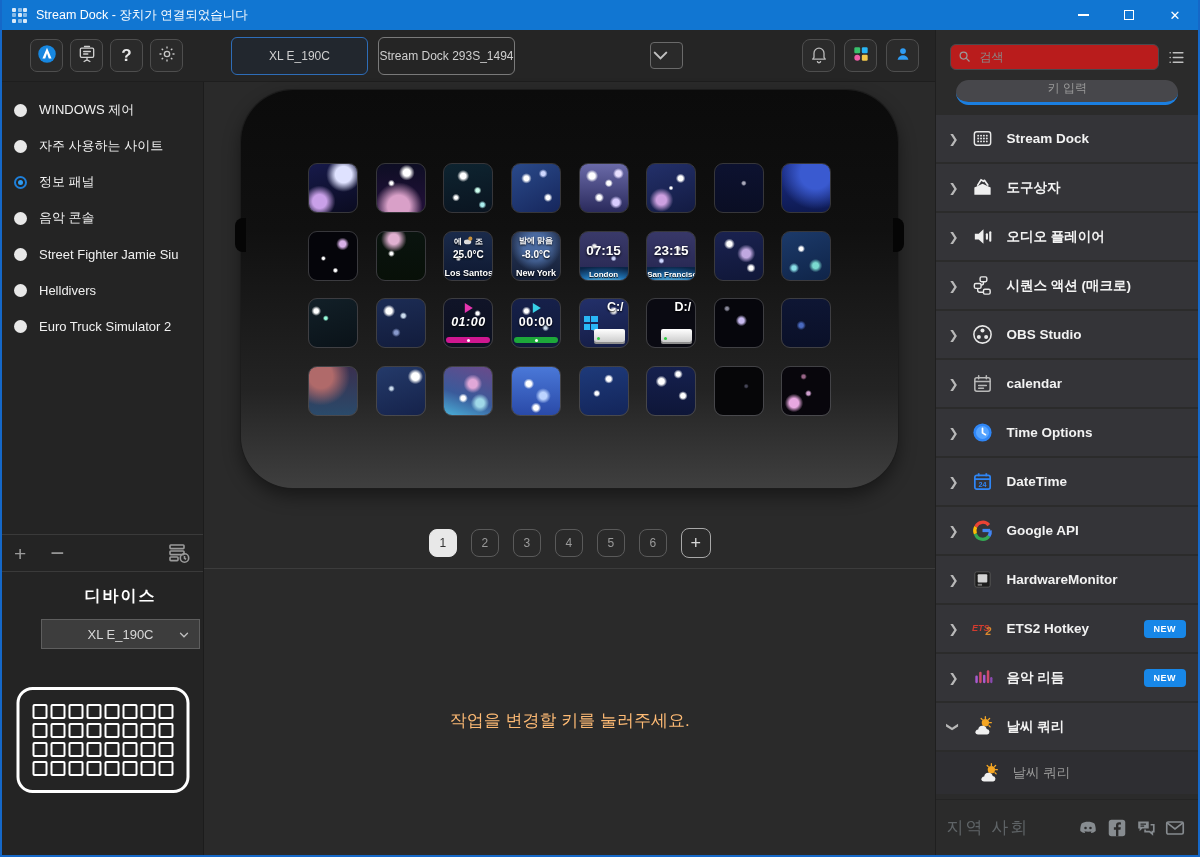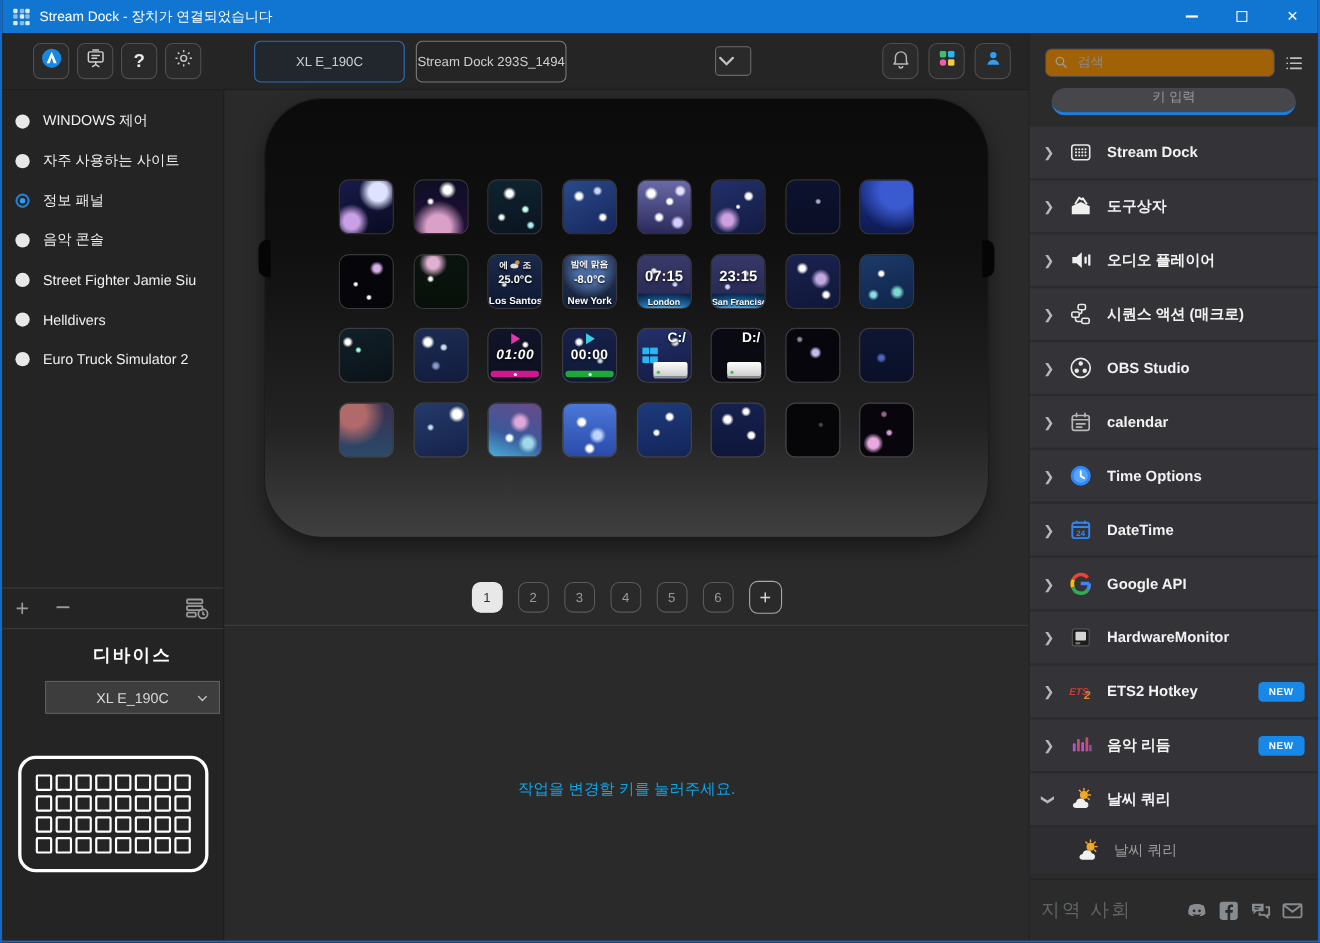--- a/index.html
+++ b/index.html
@@ -92,27 +92,27 @@
   .kd-win span { background:#29b6f6; }
   .kd-box { position:absolute; right:3px; bottom:5px; width:31px; height:13px; border-radius:2px;
             background:linear-gradient(#ffffff,#cdcdcd); box-shadow:0 2px 0 #8f8f8f; }
   .kd-box::after { content:""; position:absolute; left:3px; bottom:2px; width:3px; height:3px; border-radius:50%; background:#2ecc40; }
   .pagination { margin-top:40px; display:flex; align-items:center; gap:14px; }
   .page-btn { width:28px; height:28px; border-radius:8px; border:1.5px solid #5a5a5a; color:#9a9a9a; font-size:12px;
               display:flex; align-items:center; justify-content:center; background:transparent; }
   .page-btn.active { background:#e8e8e8; border-color:#e8e8e8; color:#333; }
   .page-btn.add { width:30px; height:30px; border-color:#a8a8a8; color:#d8d8d8; font-size:18px; }
   .center-sep { width:100%; height:1px; background:#3c3c3c; margin-top:10px; }
-  .hint { margin-top:140px; font-size:14px; color:#0ea5e9; }
+  .hint { margin-top:140px; font-size:17px; color:#fdba74; }
   
   .right-panel { width:262px; background:#2b2b2b; display:flex; flex-direction:column; min-height:0; }
   .search-row { display:flex; align-items:center; margin:14px 12px 0 14px; gap:8px; }
   .search-box { flex:1; position:relative; }
-  .search-box input { width:100%; height:26px; background:#a16207; border:1px solid #49494e; border-radius:6px;
-                      color:#ddd; font-size:12px; padding-left:28px; outline:none; font-family:Liberation Mono, monospace; }
+  .search-box input { width:100%; height:26px; background:#b91c1c; border:1px solid #49494e; border-radius:6px;
+                      color:#ddd; font-size:12px; padding-left:28px; outline:none; font-family:Liberation Serif, serif; }
   .search-box input::placeholder { color:#8a8a8a; }
   .search-box .s-ic { position:absolute; left:7px; top:5px; width:15px; height:15px; }
   .list-ic { width:19px; height:19px; }
   .key-input { margin:10px 20px 10px 20px; height:25px; border-radius:13px; background:#47474b;
                border-bottom:3px solid #1b7fe0; display:flex; align-items:flex-start; justify-content:center;
                color:#9a9a9a; font-size:12px; }
   .cats { flex:1; overflow:hidden; display:flex; flex-direction:column; gap:2px; }
   .cat-row { height:47px; flex:0 0 auto; background:#343438; display:flex; align-items:center; }
   .cat-chev { width:34px; text-align:center; color:#b8b8b8; font-size:12px; }
   .cat-chev.open { transform:rotate(90deg); width:14px; margin:0 10px; }

